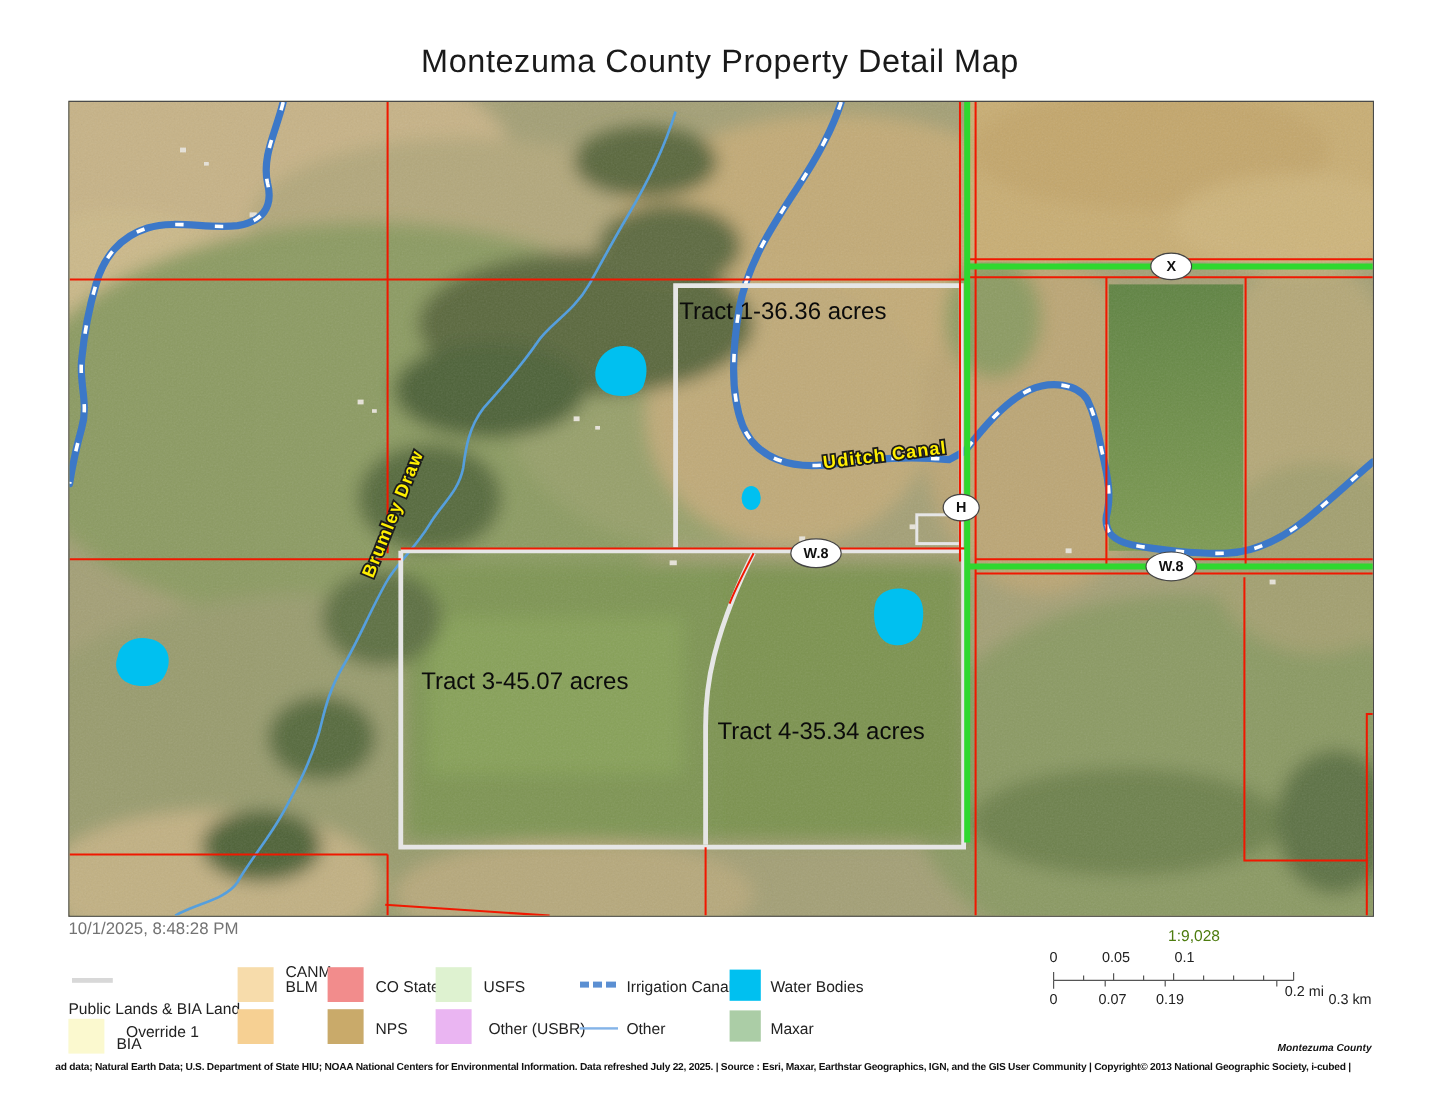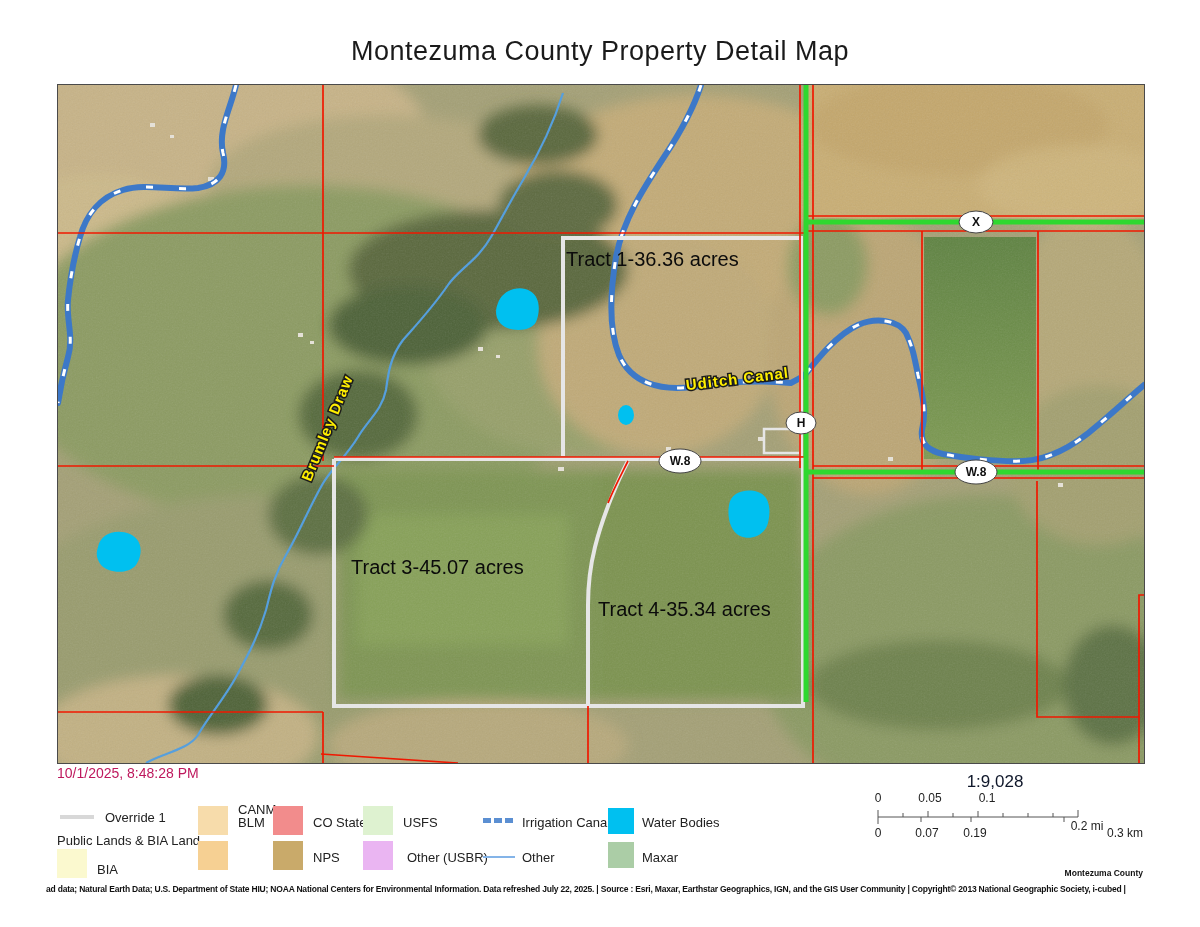--- a/index.html
+++ b/index.html
@@ -6,30 +6,30 @@
   body{width:1200px;height:927px;position:relative;font-family:"Liberation Sans",sans-serif;color:#111;overflow:hidden;}
   .abs{position:absolute;}
   #title{top:36px;left:0;width:1200px;text-align:center;font-size:27px;color:#1a1a1a;letter-spacing:.5px;}
   #map-frame{left:57px;top:84px;width:1086px;height:678px;border:1px solid #4a4a4a;box-sizing:content-box;background:#a4a076;}
   #map-frame svg{display:block;}
   svg text{font-family:"Liberation Sans",sans-serif;}
   .tract-label{font-size:20px;fill:#0b0b0b;}
   .yellow-label{font-weight:bold;font-size:15px;stroke:#1b1b1b;stroke-width:3px;paint-order:stroke;letter-spacing:1px;}
   .shield-ellipse{fill:#ffffff;stroke:#444;stroke-width:1;}
   .shield-text{font-size:12px;font-weight:bold;fill:#111;text-anchor:middle;}
-  #timestamp{left:57px;top:765px;font-size:14px;color:#be185d;}
+  #timestamp{left:57px;top:765px;font-size:14px;color:#737373;}
   .lg-label{position:absolute;font-size:13px;color:#222;white-space:nowrap;}
   .lg-square{position:absolute;width:30px;height:29px;}
   .lg-square-sm{position:absolute;width:26px;height:26px;}
   .lg-line{position:absolute;height:4px;width:34px;}
   .lg-canal{position:absolute;width:32px;height:5px;background:repeating-linear-gradient(90deg,#5b8fd2 0 8px,#ffffff 8px 11px);}
   .lg-river{position:absolute;width:32px;height:2px;}
-  #scale-ratio{top:772px;left:920px;width:150px;text-align:center;font-size:17px;color:#0f172a;}
+  #scale-ratio{top:772px;left:920px;width:150px;text-align:center;font-size:13px;color:#4d7c0f;}
   .tick-label{position:absolute;font-size:12px;color:#222;transform:translateX(-50%);white-space:nowrap;}
-  #attr-county{top:868px;right:57px;font-size:8.5px;font-weight:bold;color:#111;}
+  #attr-county{top:868px;right:57px;font-size:8.5px;font-weight:bold;color:#111;font-style:italic;}
   #attr-line{top:884px;left:0;width:1166px;font-size:8.5px;font-weight:bold;color:#111;white-space:nowrap;overflow:hidden;letter-spacing:-0.2px;padding-left:46px;}
 </style>
 </head>
 <body>
 
 <div class="abs" id="title">Montezuma County Property Detail Map</div>
 
 <div class="abs" id="map-frame">
   <svg width="1086" height="678" viewBox="0 0 1086 678">
     <defs>
@@ -186,21 +186,21 @@
       <text class="tract-label" x="293" y="489">Tract 3-45.07 acres</text>
       <text class="tract-label" x="540" y="531">Tract 4-35.34 acres</text>
     </g>
   </svg>
 </div>
 
 <div class="abs" id="timestamp">10/1/2025, 8:48:28 PM</div>
 
 <div>
   <div class="lg-line abs" style="left: 60px; top: 815px; background-color: rgb(216, 216, 216);"></div>
-  <div class="lg-label" style="left:105px;top:810px;">Override 1</div>
+  <div class="lg-label" style="left:105px;top:852px;">Override 1</div>
   <div class="lg-label" style="left:57px;top:833px;">Public Lands &amp; BIA Land</div>
   <div class="lg-square abs" style="left: 57px; top: 849px; background-color: rgb(251, 249, 207);"></div>
   <div class="lg-label" style="left:97px;top:862px;">BIA</div>
 
   <div class="lg-square abs" style="left: 198px; top: 806px; background-color: rgb(247, 220, 171);"></div>
   <div class="lg-label" style="left:238px;top:815px;">BLM</div>
   <div class="lg-square abs" style="left: 198px; top: 841px; background-color: rgb(246, 208, 147);"></div>
   <div class="lg-label" style="left:238px;top:802px;">CANM</div>
 
   <div class="lg-square abs" style="left: 273px; top: 806px; background-color: rgb(242, 140, 140);"></div>

